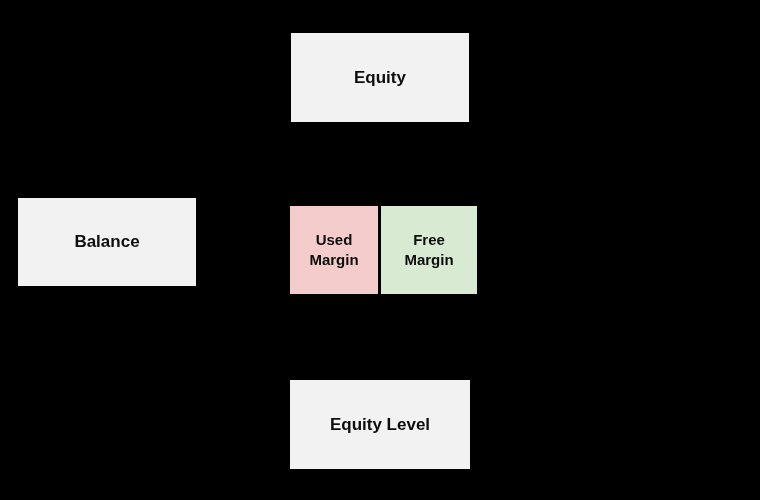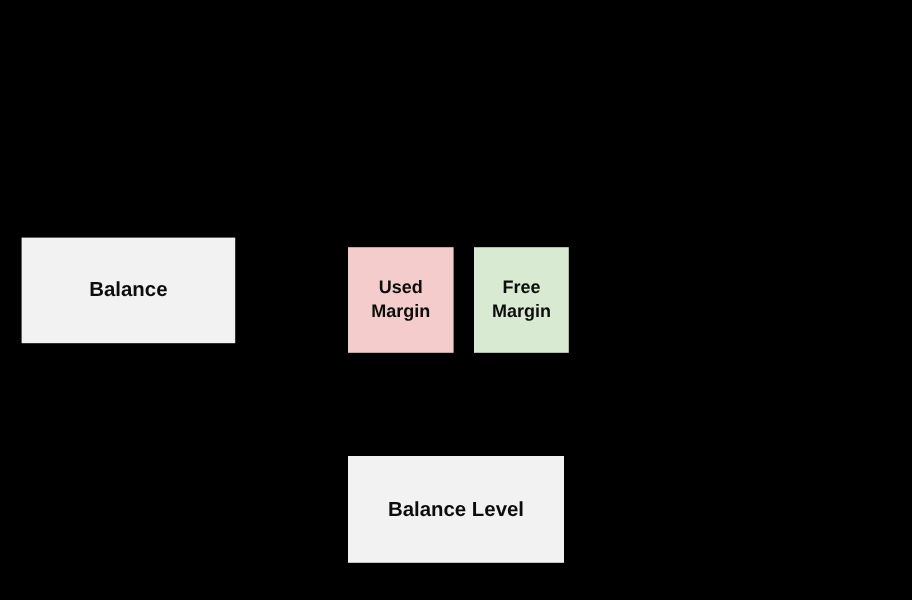--- a/index.html
+++ b/index.html
@@ -35,32 +35,33 @@
   }
   .node-sm {
     font-size: 15px;
     line-height: 1.35;
     padding: 14px 10px;
   }
   
   .equity        { left: 291px; top: 33px;  width: 178px; height: 89px; }
   .balance       { left: 18px;  top: 198px; width: 178px; height: 88px; }
   .used-margin   { left: 290px; top: 206px; width: 88px;  height: 88px; }
-  .free-margin   { left: 381px; top: 206px; width: 79px;  height: 88px; margin-left: 14px; }
+  .free-margin   { left: 381px; top: 206px; width: 96px;  height: 88px; }
   .unrealized-pl { left: 566px; top: 206px; width: 179px; height: 88px; }
   .margin-level  { left: 290px; top: 380px; width: 180px; height: 89px; }
 </style>
 </head>
 <body>
 
 <div class="canvas">
 
+  <div class="node node-lg equity" style="background: rgb(242, 242, 242);">Equity</div>
 
   <div class="node node-lg balance" style="background: rgb(242, 242, 242);">Balance</div>
 
   <div class="node node-sm used-margin" style="background: rgb(244, 204, 204);">Used Margin</div>
 
   <div class="node node-sm free-margin" style="background: rgb(217, 234, 211);">Free Margin</div>
 
 
-  <div class="node node-lg margin-level" style="background: rgb(242, 242, 242);">Balance Level</div>
+  <div class="node node-lg margin-level" style="background: rgb(242, 242, 242);">Equity Level</div>
 
 </div>
 
 </body></html>

